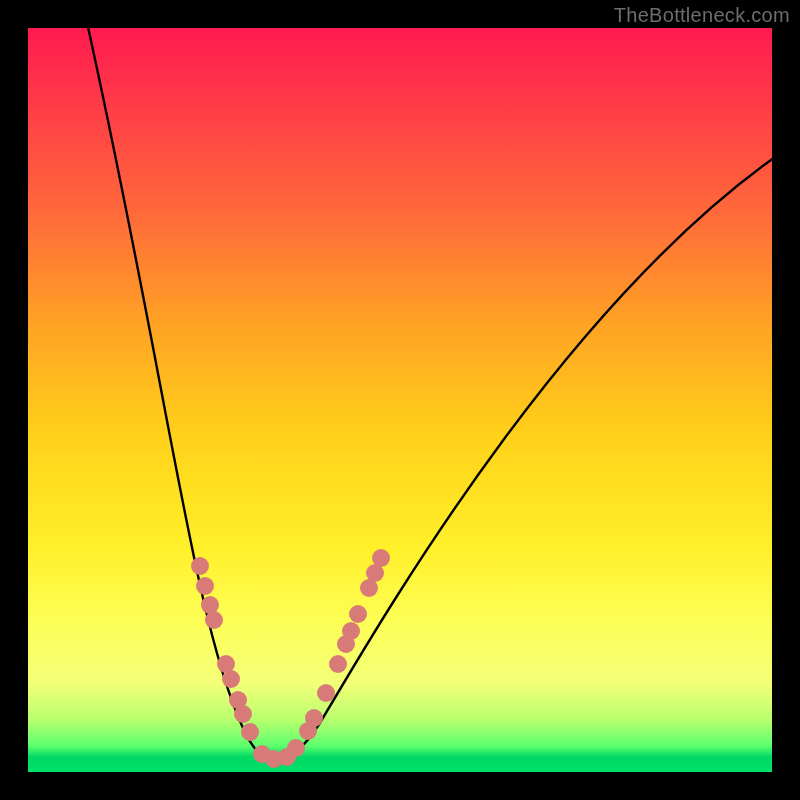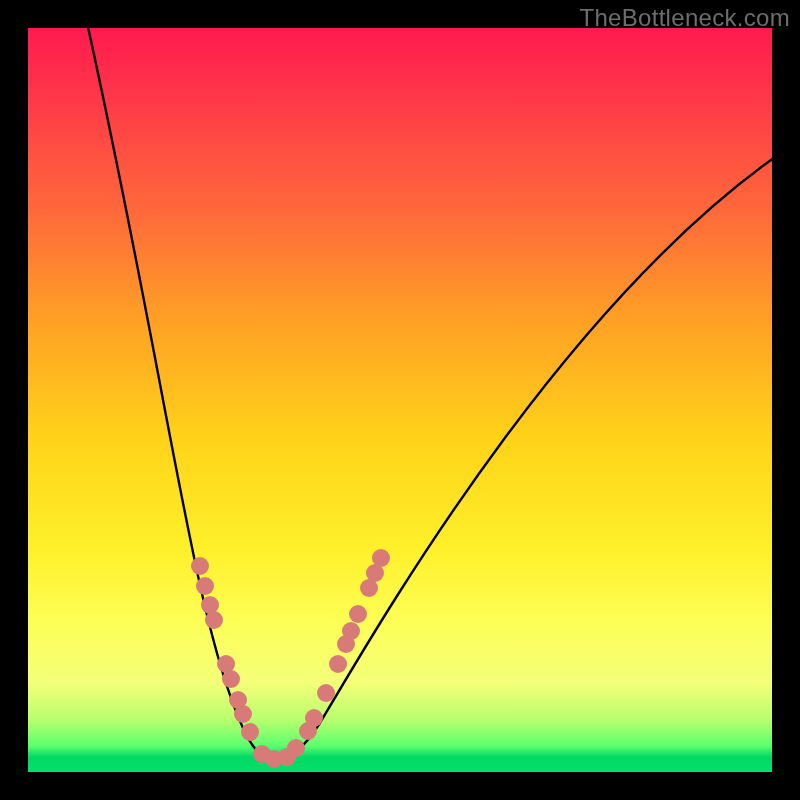--- a/index.html
+++ b/index.html
@@ -30,21 +30,21 @@
       #5cff6e 96.5%,
       #00d964 98%,
       #00e06a 100%
     );
   }
   .watermark {
     position: absolute;
     top: 4px;
     right: 10px;
     color: #6d6d6d;
-    font-size: 24px;
+    font-size: 20px;
     font-weight: 500;
     letter-spacing: 0.3px;
     z-index: 10;
   }
   svg.curve {
     position: absolute;
     left: 0;
     top: 0;
     width: 744px;
     height: 744px;

